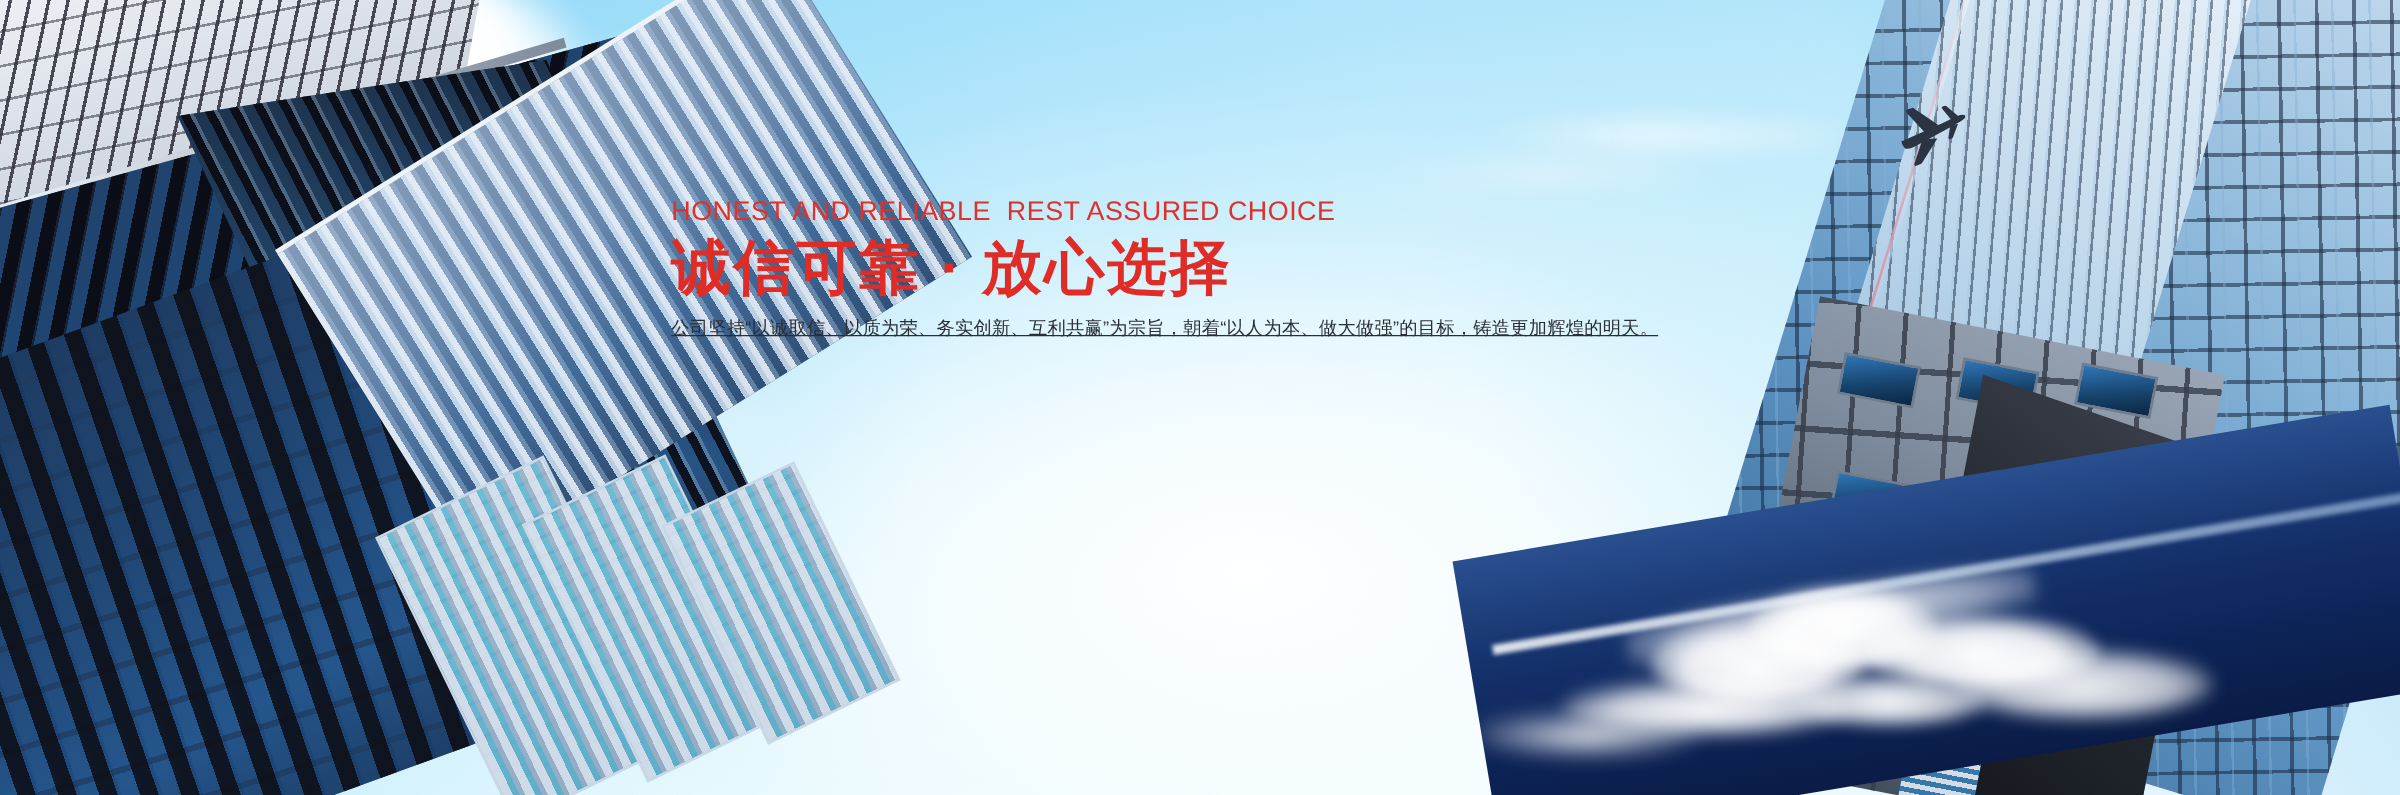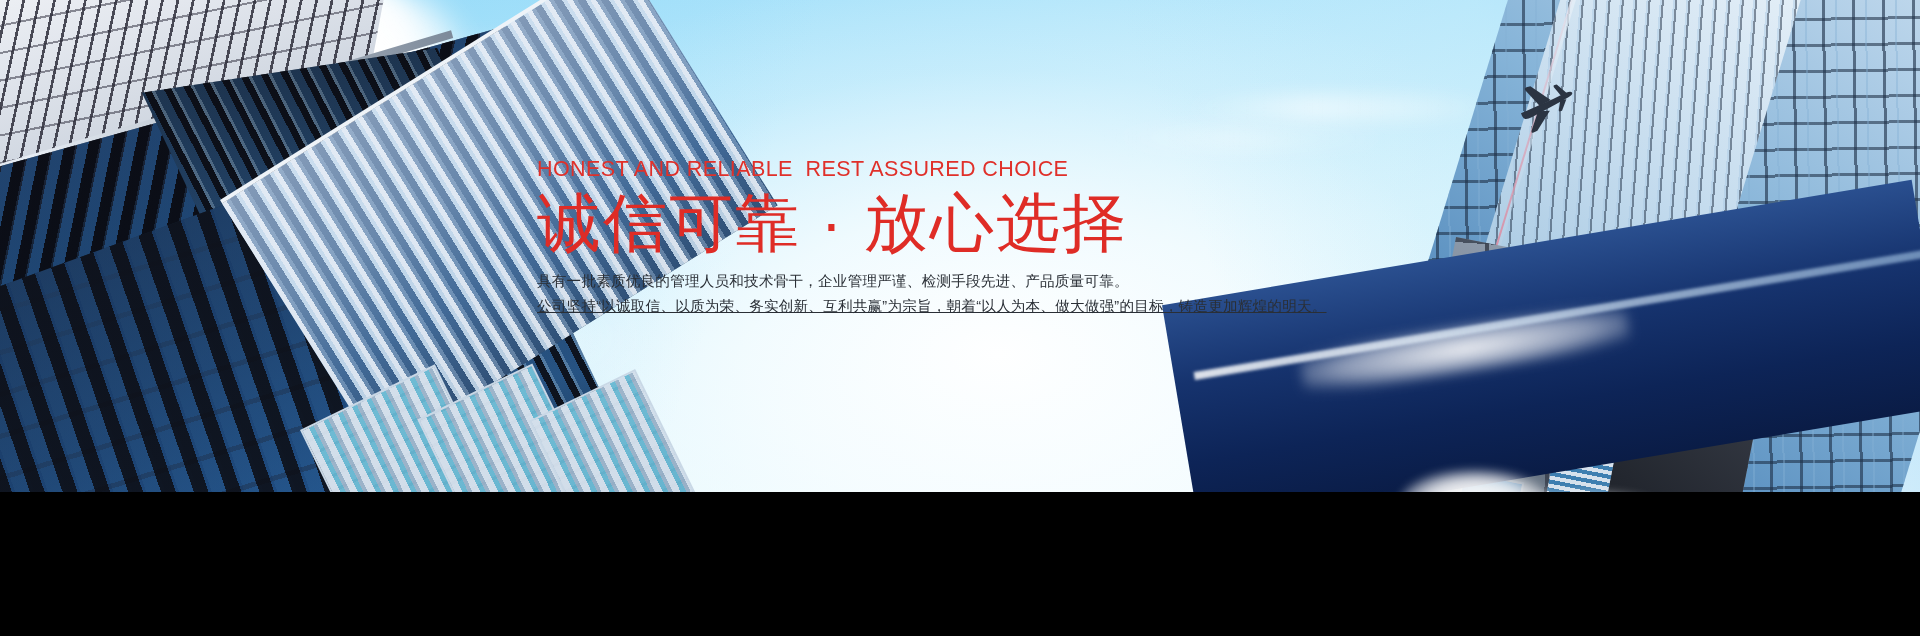--- a/index.html
+++ b/index.html
@@ -1,20 +1,20 @@
 <!DOCTYPE html>
 <html><head>
 <meta charset="utf-8">
 <style>
   html,body{margin:0;padding:0;background:#000;}
   *{box-sizing:border-box;}
 
   .banner{
     position:relative;
-    width:1920px;height:492px;
+    width:1920px;height:636px;
     overflow:hidden;
     font-family:"Liberation Sans","DejaVu Sans",sans-serif;
     background:#e5e5e5;
   }
 
   
   .sky{
     position:absolute;inset:0;
     background:
       radial-gradient(ellipse 780px 460px at 52% 72%, rgba(255,255,255,.97) 0%, rgba(248,253,255,.75) 32%, rgba(225,246,253,.25) 62%, rgba(255,255,255,0) 84%),
@@ -225,22 +225,22 @@
   .eyebrow{
     margin:0 0 6px 0;
     font-size:21.5px;
     letter-spacing:.4px;
     font-weight:400;
     line-height:1.1;
     white-space:pre;
   }
   .headline{
     margin:0 0 10px 0;
-    font-size:64px;
-    font-weight:400;
+    font-size:48px;
+    font-weight:700;
     letter-spacing:2px;
     line-height:1.12;
     white-space:pre;
   }
   .body-line{
     margin:0;
     font-size:14.6px;
     line-height:25px;
     color:#2a2f36;
     letter-spacing:.2px;
@@ -327,17 +327,16 @@
         <path d="M27 27.2 L16 44.6 Q14.6 47 17.6 46.6 L21.6 46 L38.6 29.6 Z"></path>
         <path d="M53 17.8 L48.2 7.6 Q47.4 5.8 49.4 5.8 L51.6 5.8 L59.2 16.4 Z"></path>
         <path d="M51.4 21.4 L47.4 31 Q46.8 32.8 48.6 32.6 L50.6 32.2 L57.4 22.4 Z"></path>
       </g>
     </svg>
   </div>
 
   <div class="copy">
     <p class="eyebrow" style="color: rgb(224, 48, 42);">HONEST AND RELIABLE  REST ASSURED CHOICE</p>
     <h1 class="headline" style="color: rgb(223, 44, 38);">诚信可靠 · 放心选择</h1>
-    <p class="body-line" style="color: rgb(42, 47, 54);">具有一批素质优良的管理人员和技术骨干，企业管理严谨、检测手段先进、产品质量可靠。</p>
     <p class="body-line" style="color: rgb(42, 47, 54); text-decoration: underline;">公司坚持“以诚取信、以质为荣、务实创新、互利共赢”为宗旨，朝着“以人为本、做大做强”的目标，铸造更加辉煌的明天。</p>
   </div>
 
 </div>
 
 </body></html>

